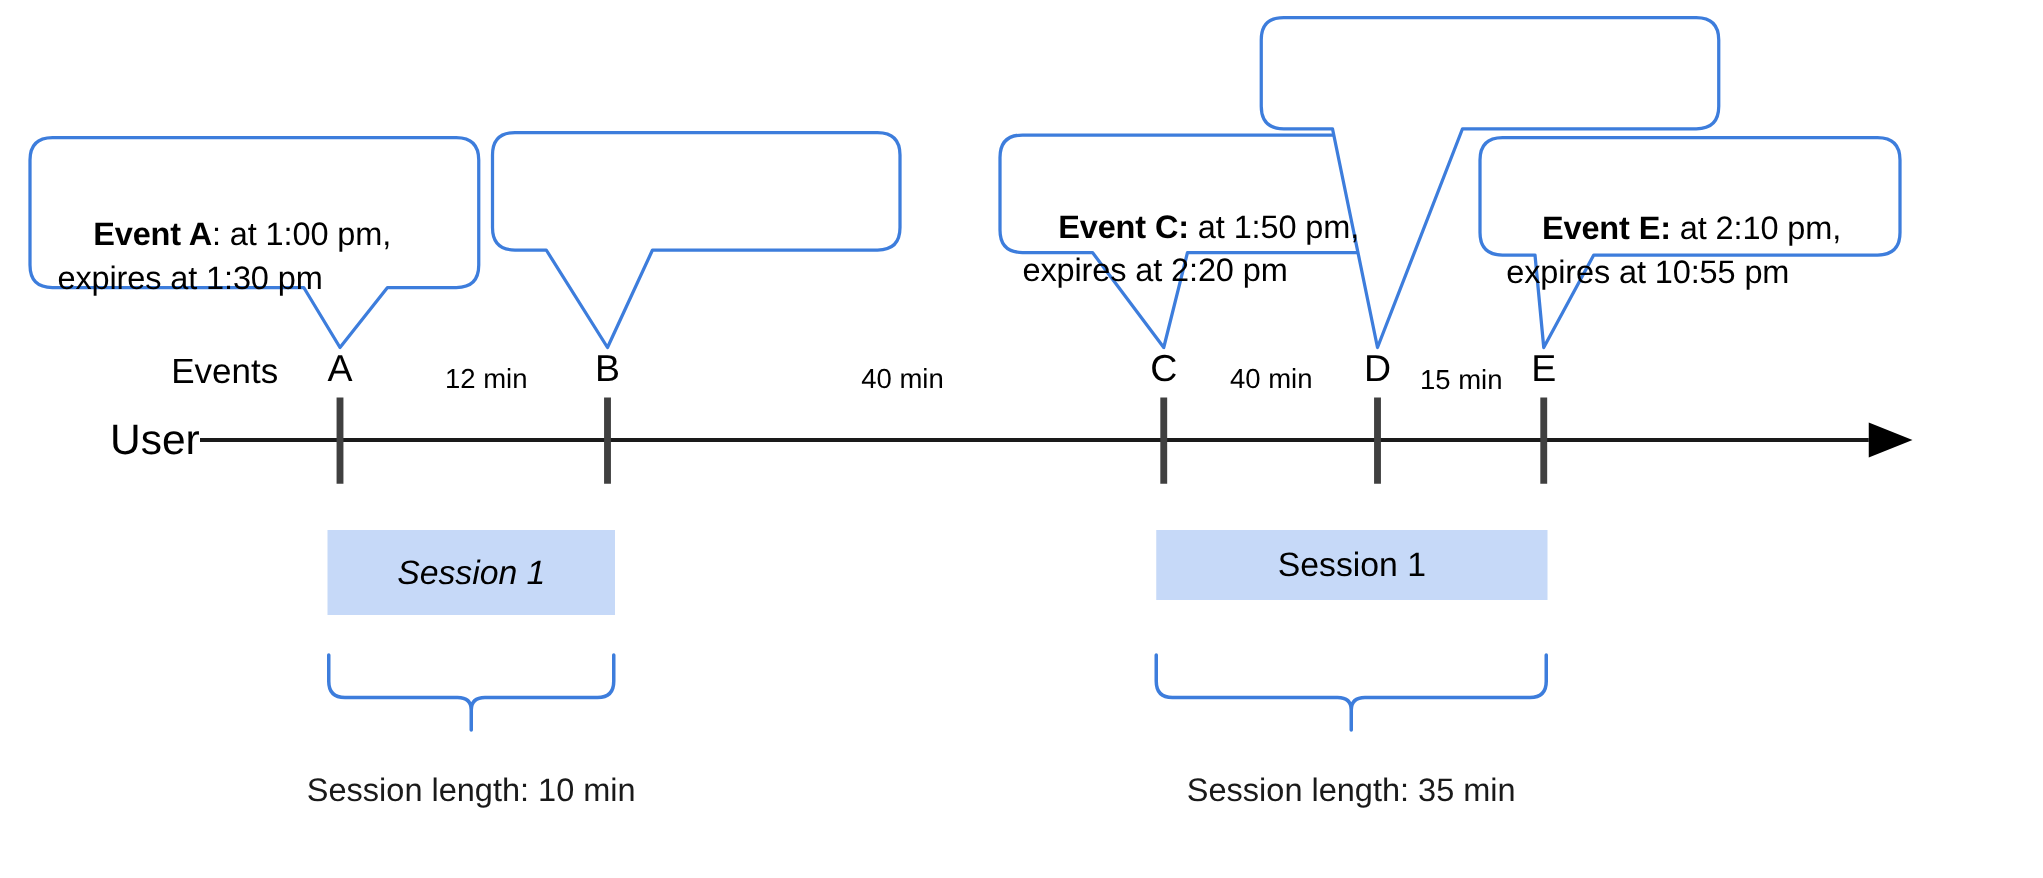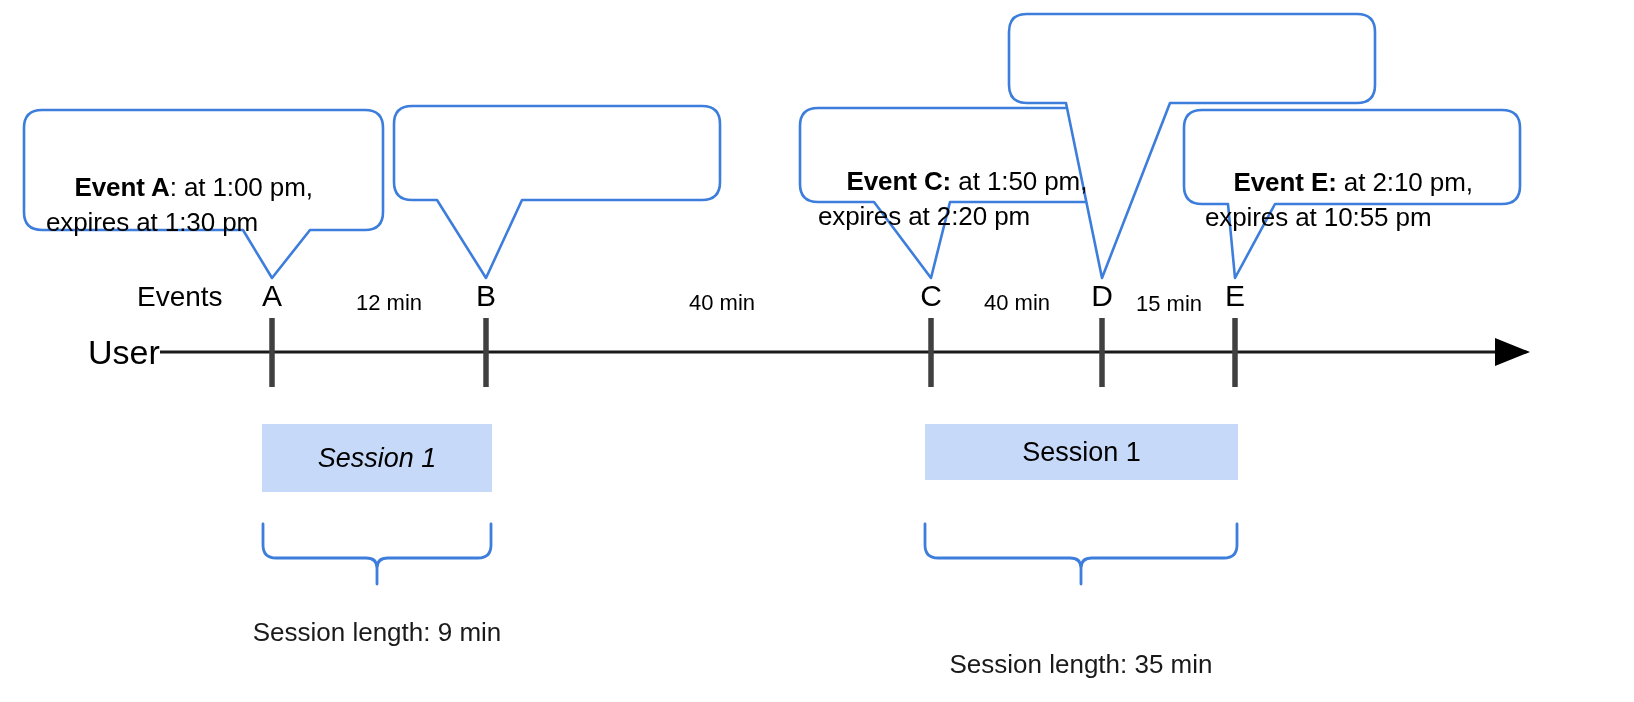--- a/index.html
+++ b/index.html
@@ -235,17 +235,17 @@
   <div class="gap-label" style="left:1119px; top:291px; width:100px;">15 min</div>
 
   <div class="session-box" style="left:262px; top:424px; width:230px; height:68px;font-style:italic;">
     <span>Session 1</span>
   </div>
 
   <div class="session-box" style="left:925px; top:424px; width:313px; height:56px;">
     <span>Session 1</span>
   </div>
 
-  <div class="session-length" style="left:227px; top:617px; width:300px;">Session length: 9 min</div>
-
-  <div class="session-length" style="left:931px; top:649px; width:300px;">Session length: 35 min</div>
+  <div class="session-length" style="left:227px; top:617px; width:300px;">Session length: 10 min</div>
+
+  <div class="session-length" style="left:931px; top:617px; width:300px;">Session length: 35 min</div>
 
 </div>
 
 </body></html>

